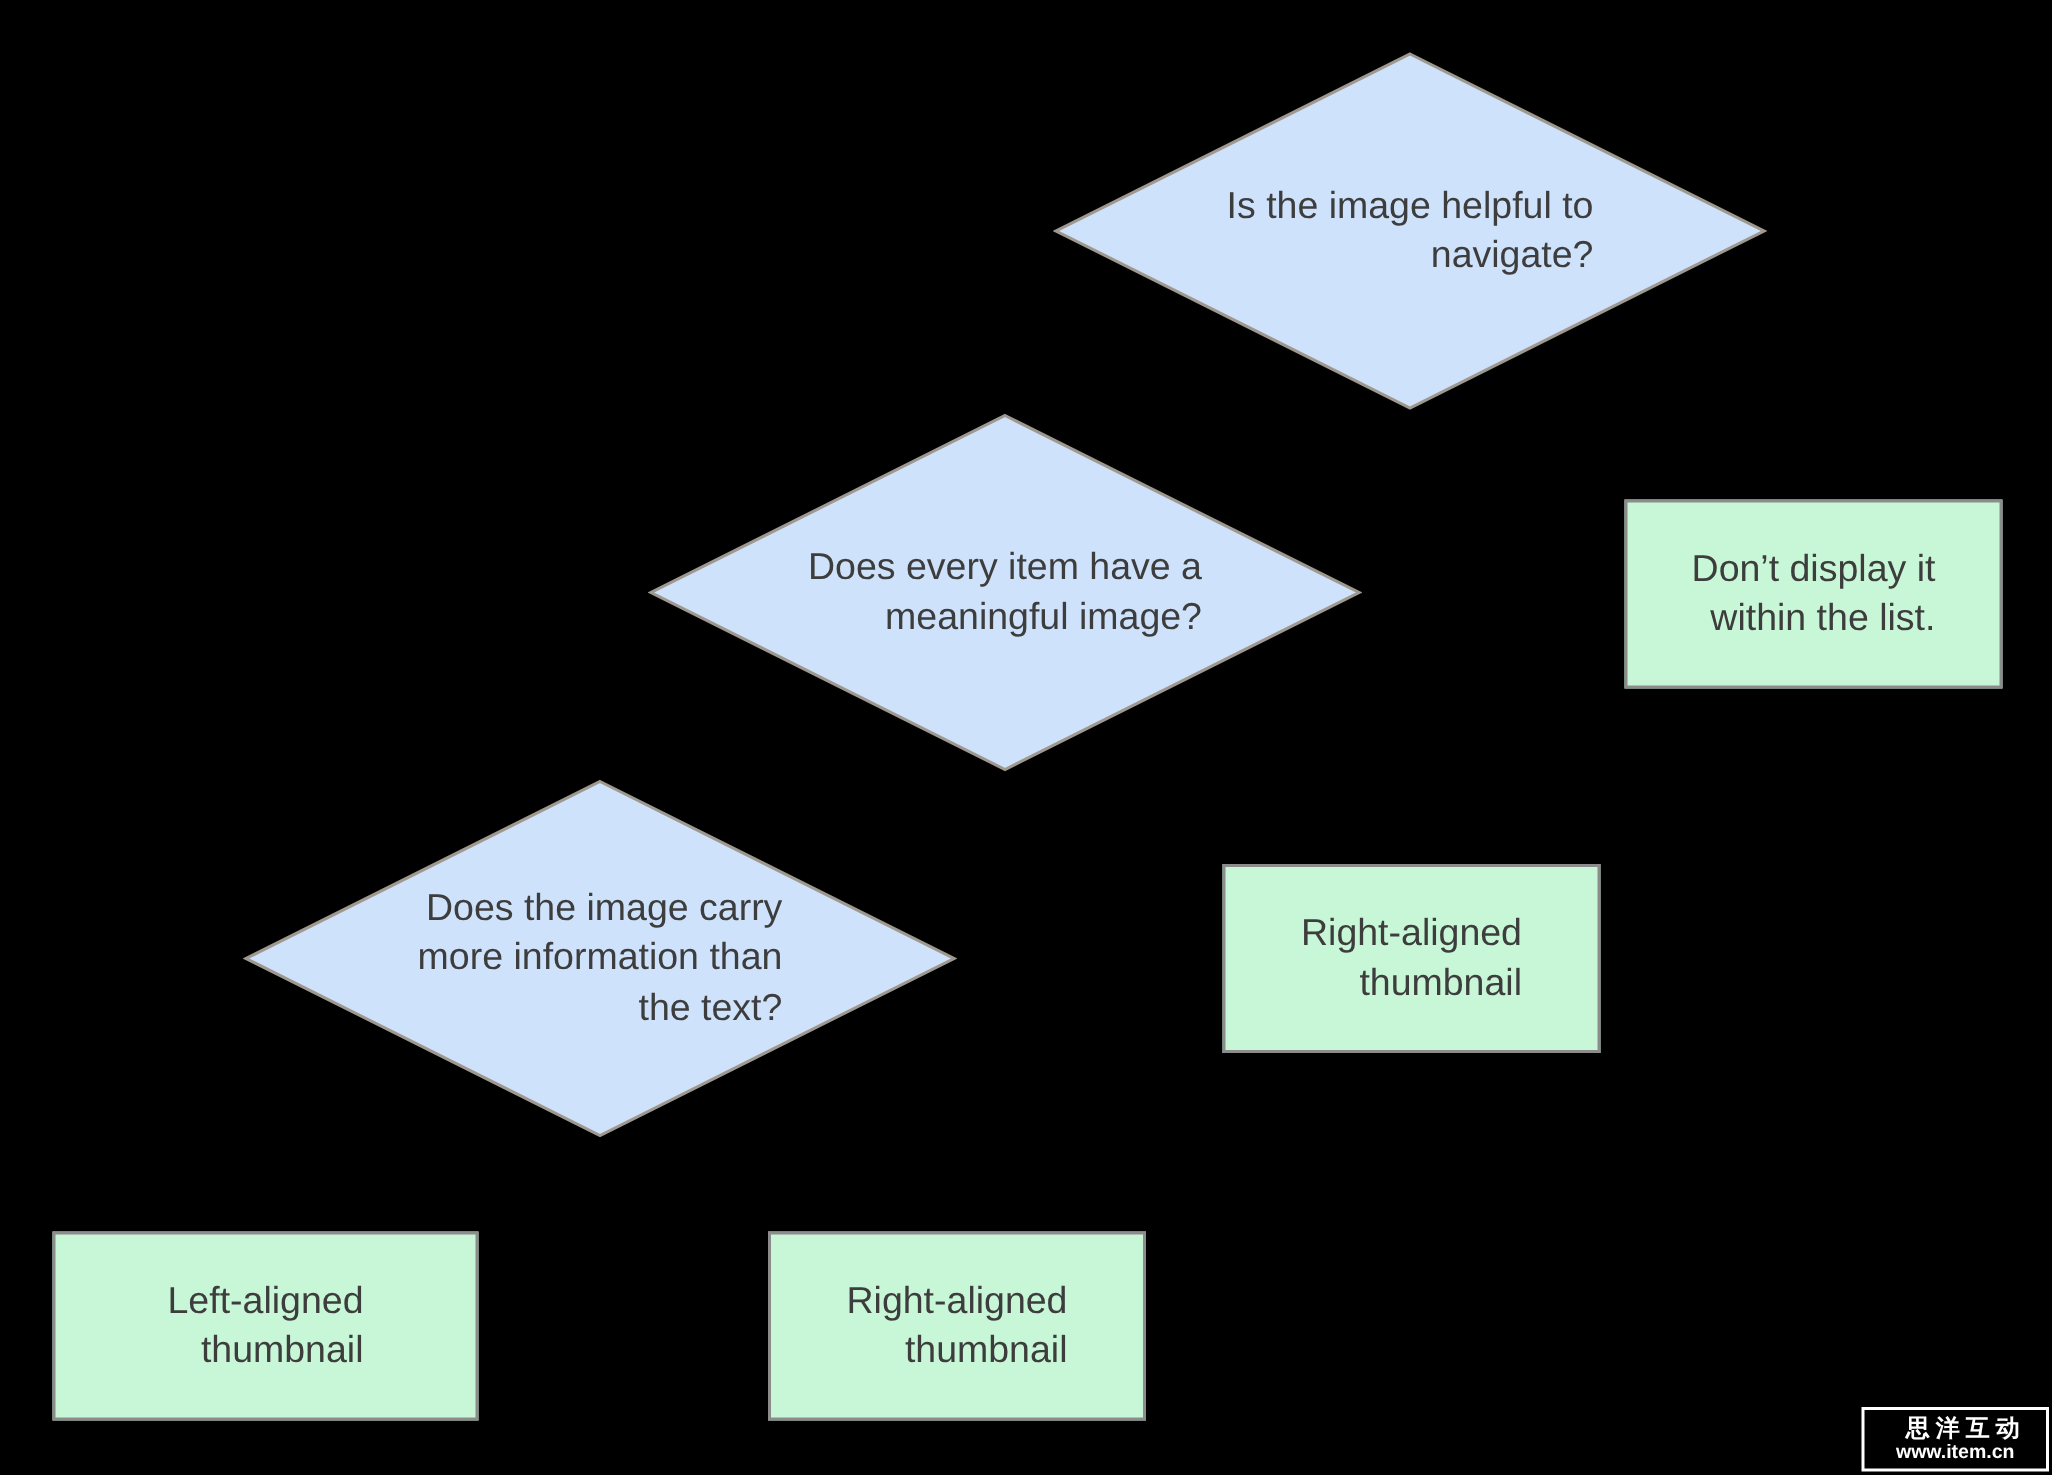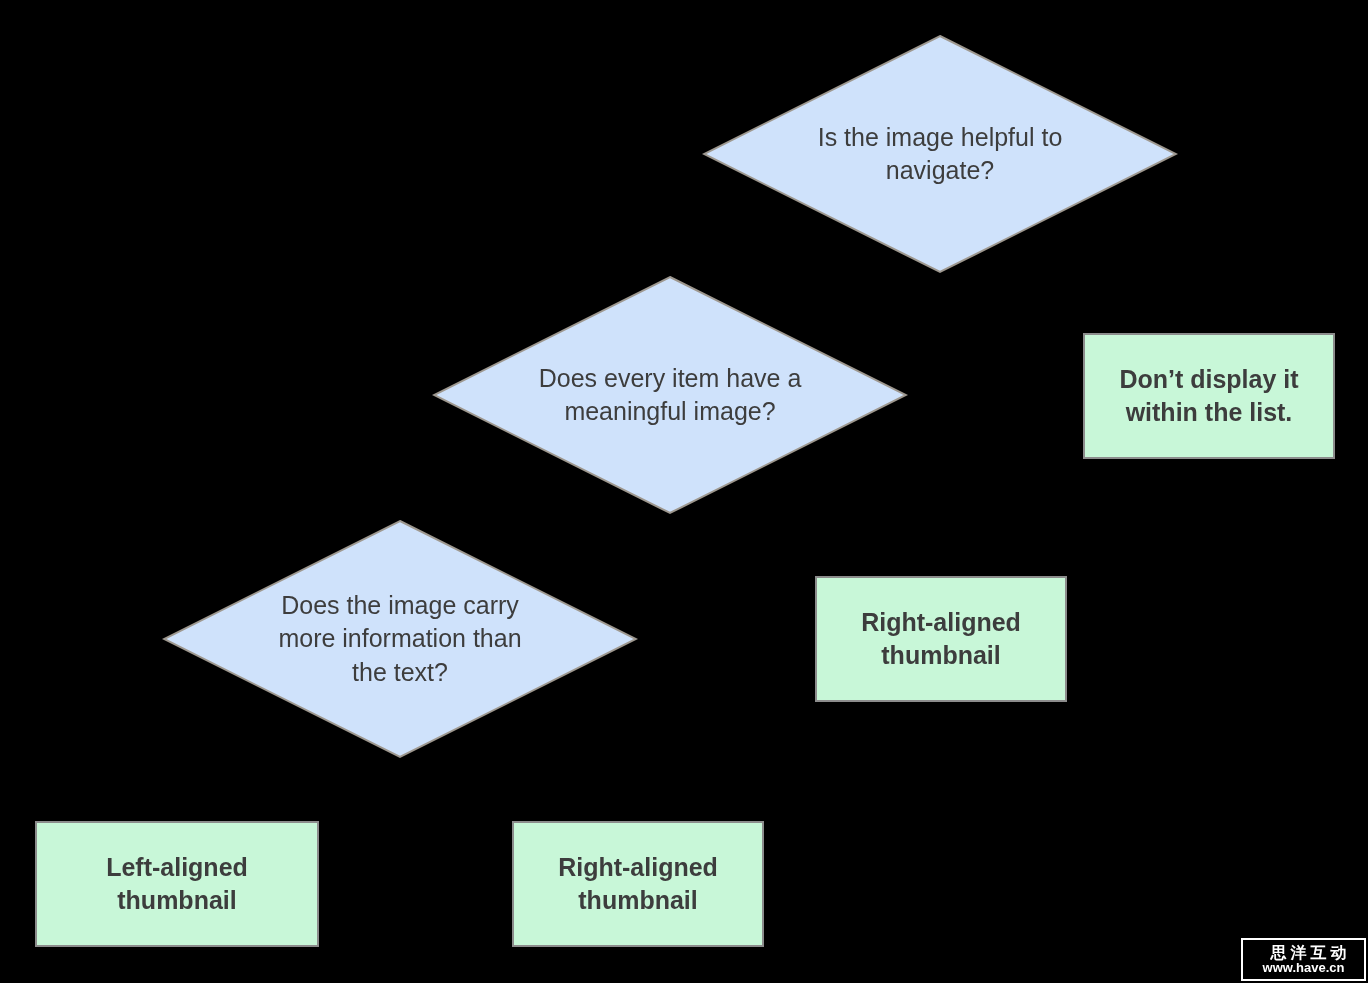--- a/index.html
+++ b/index.html
@@ -17,21 +17,21 @@
     position:relative;
     width:1368px;height:983px;
     background:var(--bg);
     overflow:hidden;
     font-family:"Liberation Sans","DejaVu Sans",sans-serif;
   }
   .node{position:absolute;}
   .node .label{
     position:absolute;inset:0;
     display:flex;align-items:center;justify-content:center;
-    text-align:center;
+    text-align:right;
     white-space:pre-line;
     color:var(--node-text);
     font-size:25px;line-height:1.33;
     pointer-events:none;
   }
   
   .diamond{width:476px;height:240px;}
   .diamond svg{position:absolute;inset:0;width:100%;height:100%;display:block;}
   .diamond polygon{
     fill:var(--decision-fill);
@@ -39,21 +39,20 @@
     stroke-width:2;
   }
   .d1{left:702px;top:34px;}
   .d2{left:432px;top:275px;}
   .d3{left:162px;top:519px;}
   
   .rect{
     width:248px;height:122px;
     background:var(--outcome-fill);
     border:2px solid var(--outcome-border);
-    font-weight:bold;
   }
   .gA{left:1083px;top:333px;}
   .gB{left:815px;top:576px;}
   .gC{left:35px;top:821px;padding-left:32px;}
   .gD{left:512px;top:821px;}
   
   .watermark{
     position:absolute;
     left:1241px;top:938px;
     width:121px;height:39px;
@@ -112,16 +111,16 @@
 thumbnail</div>
   </div>
 
   <div class="node rect gD">
     <div class="label">Right-aligned
 thumbnail</div>
   </div>
 
   <div class="watermark">
     <div class="wm-cn">思洋互动</div>
-    <div class="wm-url">www.have.cn</div>
+    <div class="wm-url">www.item.cn</div>
   </div>
 
 </div>
 
 </body></html>

